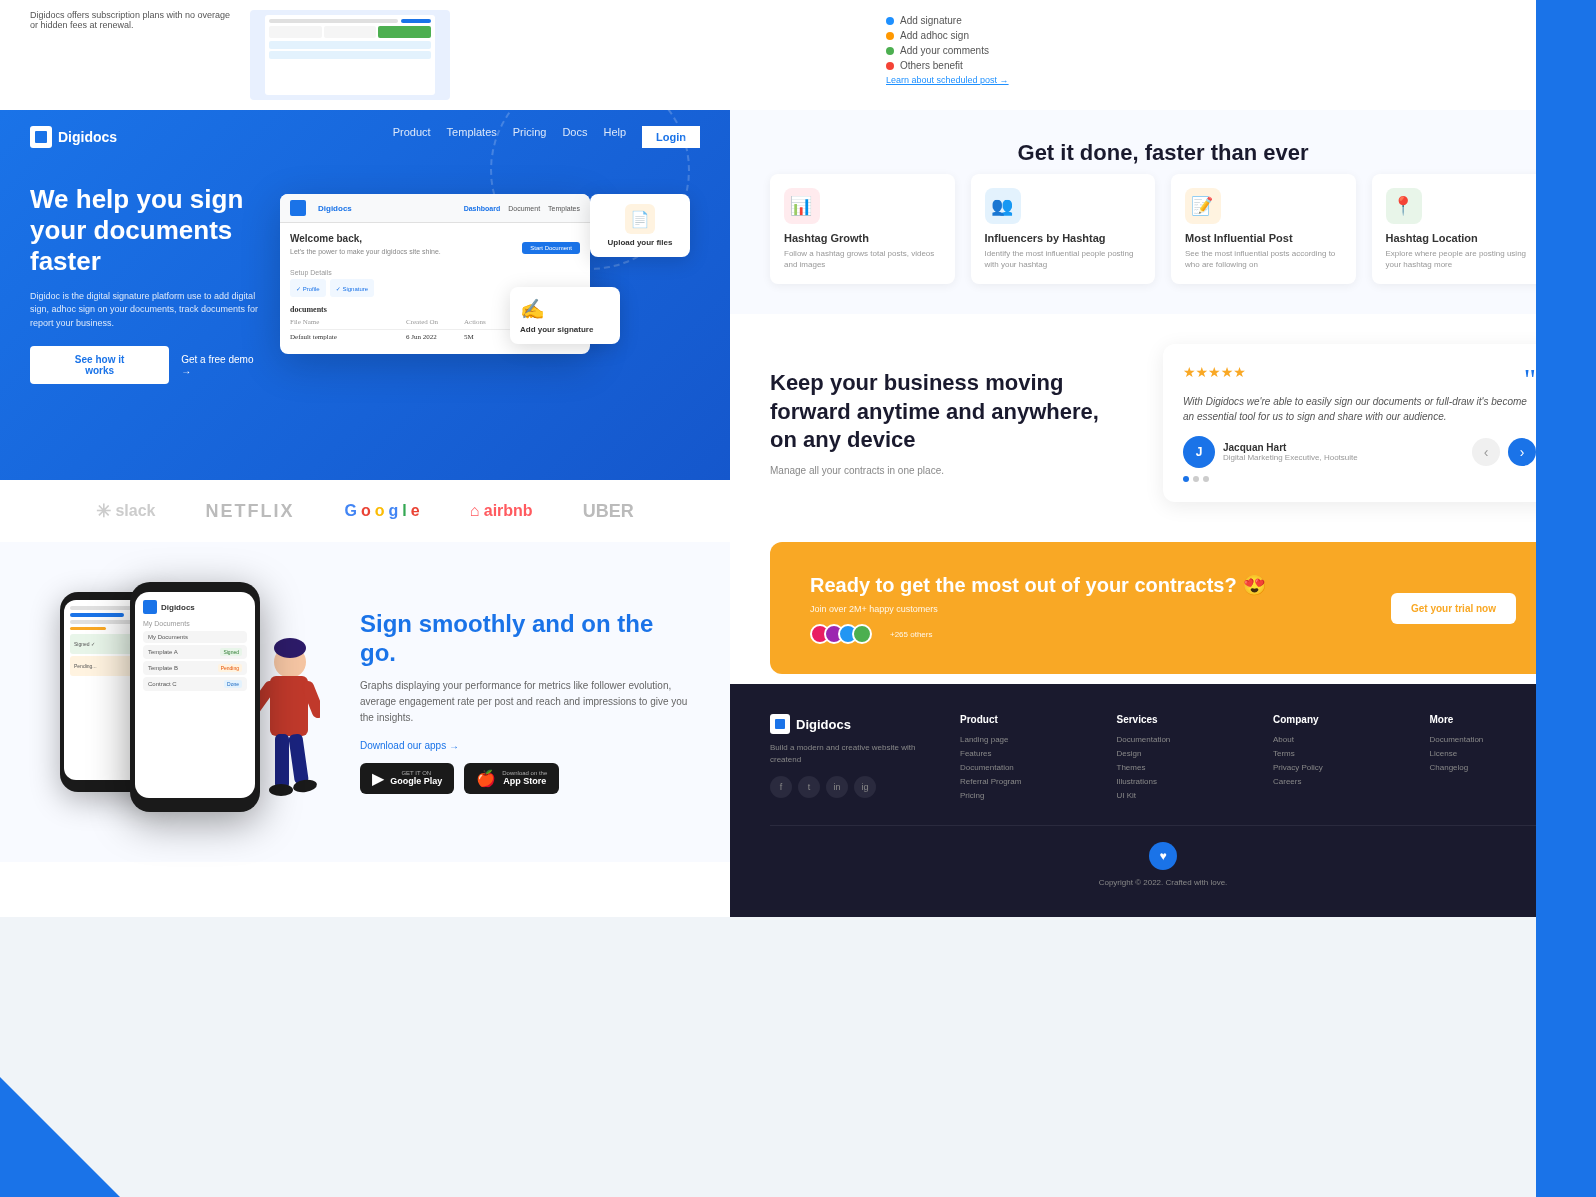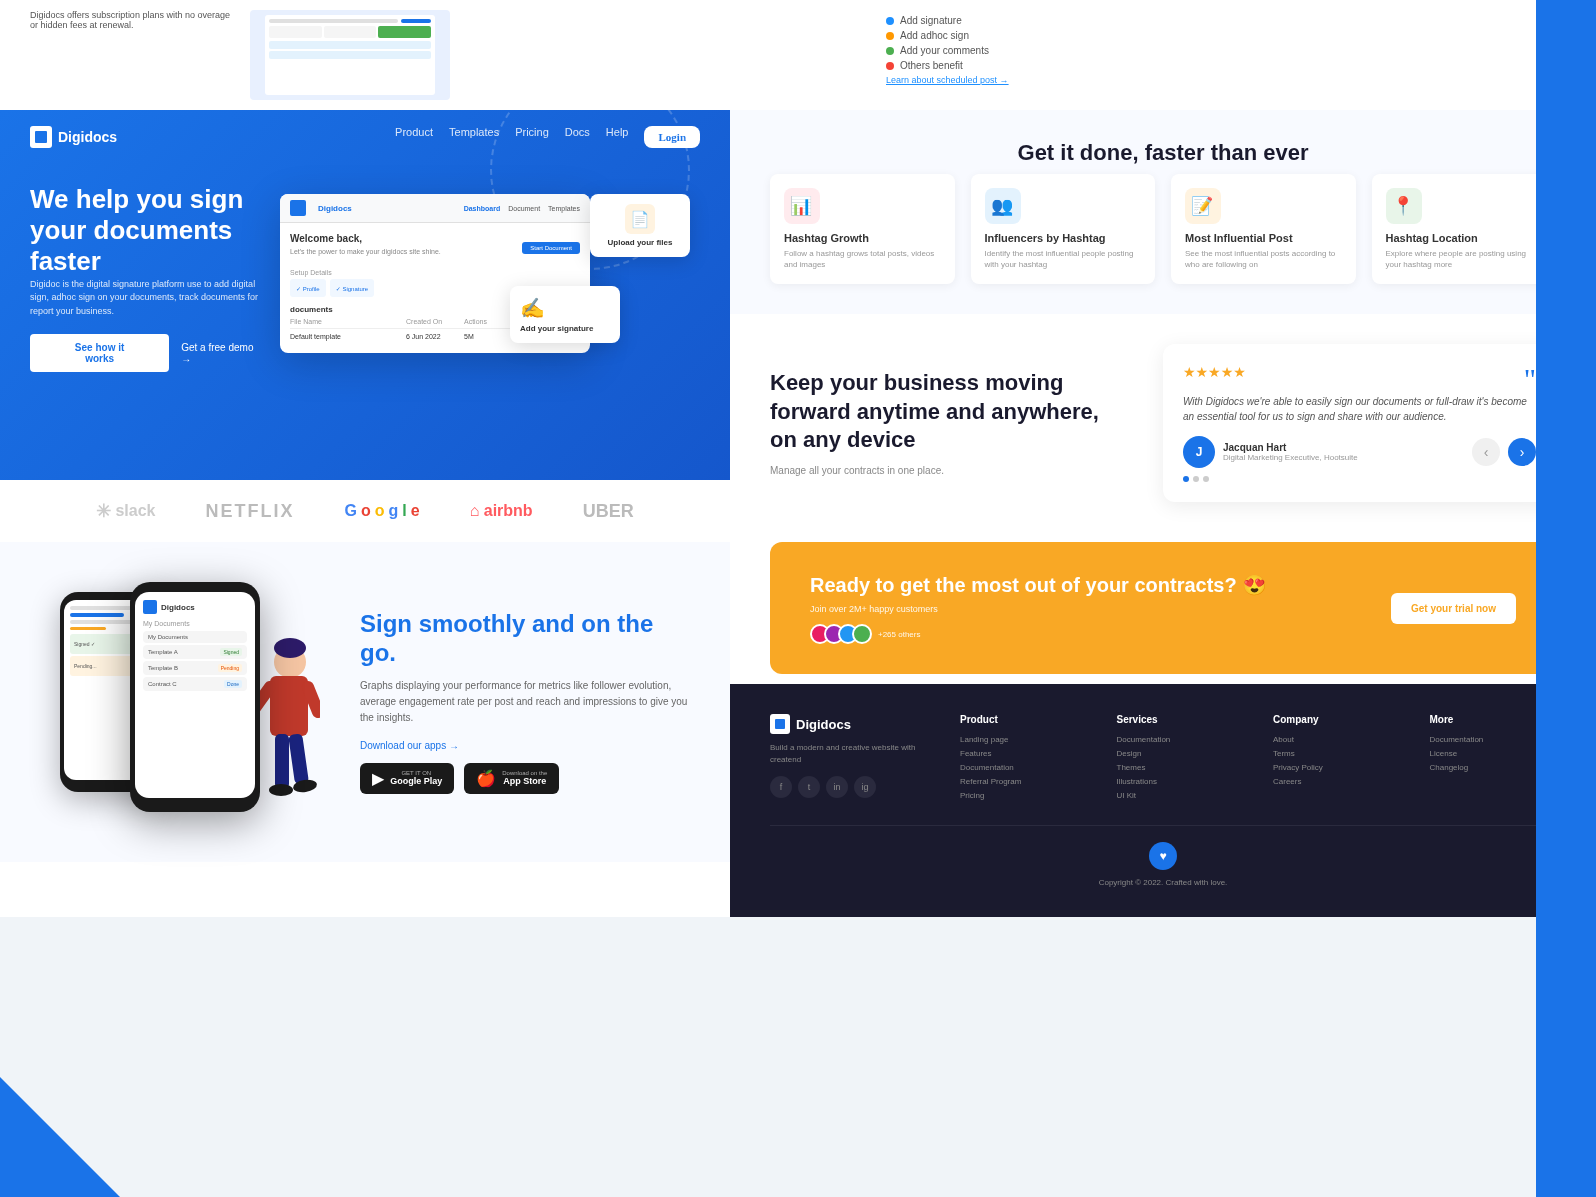--- a/index.html
+++ b/index.html
@@ -21,24 +21,24 @@
     .left-side { width: 730px; flex-shrink: 0; background: #fff; }
 
     
     .hero { background: linear-gradient(135deg, #1a73e8 0%, #1557cc 100%); padding: 0; min-height: 370px; position: relative; overflow: hidden; }
     .hero-nav { display: flex; align-items: center; padding: 16px 30px; gap: 20px; }
     .logo { display: flex; align-items: center; gap: 6px; color: #fff; font-weight: 700; font-size: 14px; }
     .logo-icon { width: 22px; height: 22px; background: #fff; border-radius: 3px; display: flex; align-items: center; justify-content: center; }
     .logo-icon-inner { width: 12px; height: 12px; background: #1a73e8; border-radius: 1px; }
     .nav-links { display: flex; gap: 16px; margin-left: auto; }
     .nav-link { color: rgba(255,255,255,0.85); font-size: 11px; text-decoration: none; }
-    .nav-btn { background: #fff; color: #1a73e8; padding: 5px 14px; border-radius: 8px; font-size: 11px; font-weight: 600; border: none; cursor: pointer; font-family: Liberation Serif, serif; }
+    .nav-btn { background: #fff; color: #1a73e8; padding: 5px 14px; border-radius: 0; font-size: 11px; font-weight: 600; border: none; cursor: pointer; }
     .hero-content { display: flex; align-items: flex-start; padding: 20px 30px 30px; gap: 20px; }
     .hero-text { width: 230px; flex-shrink: 0; }
-    .hero-title { color: #fff; font-size: 26px; font-weight: 700; line-height: 1.2; }
+    .hero-title { color: #fff; font-size: 26px; font-weight: 700; line-height: 1.2; margin-bottom: 12px; }
     .hero-desc { color: rgba(255,255,255,0.85); font-size: 9px; line-height: 1.5; margin-bottom: 16px; }
     .hero-btns { display: flex; gap: 12px; align-items: center; }
     .btn-white { background: #fff; color: #1a73e8; padding: 8px 32px; border-radius: 4px; font-size: 10px; font-weight: 600; border: none; cursor: pointer; }
     .btn-link { color: #fff; font-size: 10px; text-decoration: none; display: flex; align-items: center; gap: 4px; }
     .mockup-ui { background: #fff; border-radius: 8px; box-shadow: 0 10px 40px rgba(0,0,0,0.2); overflow: hidden; }
     .mockup-header { background: #f8f9fa; padding: 6px 10px; display: flex; align-items: center; gap: 8px; border-bottom: 1px solid #e0e0e0; }
     .mockup-logo { width: 16px; height: 16px; background: #1a73e8; border-radius: 2px; }
     .mockup-nav { display: flex; gap: 8px; margin-left: auto; }
     .mockup-nav-item { font-size: 7px; color: #555; }
     .mockup-nav-item.active { color: #1a73e8; font-weight: 600; }
@@ -122,21 +122,21 @@
     .nav-arrow.prev { background: #f0f0f0; color: #999; }
     .dots { display: flex; gap: 4px; margin-top: 8px; }
     .dot { width: 6px; height: 6px; border-radius: 50%; background: #ccc; }
     .dot.active { background: #1a73e8; }
 
     
     .cta-section { background: #f9a825; padding: 30px 40px; display: flex; align-items: center; justify-content: space-between; margin: 20px 40px; border-radius: 12px; }
     .cta-text { color: #fff; }
     .cta-title { font-size: 20px; font-weight: 700; margin-bottom: 6px; line-height: 1.3; }
     .cta-sub { font-size: 9px; opacity: 0.9; margin-bottom: 10px; }
-    .cta-users { display: flex; align-items: center; gap: 6px; text-align: center; }
+    .cta-users { display: flex; align-items: center; gap: 18px; text-align: center; }
     .user-avatars { display: flex; }
     .user-av { width: 20px; height: 20px; border-radius: 50%; border: 2px solid #fff; margin-left: -6px; }
     .user-av:first-child { margin-left: 0; }
     .av1 { background: #e91e63; }
     .av2 { background: #9c27b0; }
     .av3 { background: #2196f3; }
     .av4 { background: #4caf50; }
     .cta-user-text { font-size: 8px; color: rgba(255,255,255,0.9); }
     .cta-btn { background: #fff; color: #f9a825; padding: 10px 20px; border-radius: 6px; font-size: 10px; font-weight: 700; border: none; cursor: pointer; white-space: nowrap; }
 
@@ -282,21 +282,21 @@
 
               <div style="margin-bottom:8px;">
                 <div style="font-size:7px; color:#999; margin-bottom:3px;">Setup Details</div>
                 <div style="display:flex; gap:4px; flex-wrap:wrap;">
                   <div style="height:18px; background:#f0f7ff; border-radius:3px; padding:0 6px; display:flex; align-items:center; font-size:6px; color:#1a73e8;">✓ Profile</div>
                   <div style="height:18px; background:#f0f7ff; border-radius:3px; padding:0 6px; display:flex; align-items:center; font-size:6px; color:#1a73e8;">✓ Signature</div>
                 </div>
               </div>
 
 
-              <div style="">
+              <div style="font-family:Liberation Serif, serif;">
                 <div style="font-size:8px; font-weight:700; color:#333; margin-bottom:4px;">documents</div>
                 <div class="docs-table-header">
                   <span>File Name</span>
                   <span>Created On</span>
                   <span>Actions</span>
                   <span>Status</span>
                 </div>
                 <div class="docs-table-row">
                   <span>Default template</span>
                   <span>6 Jun 2022</span>

